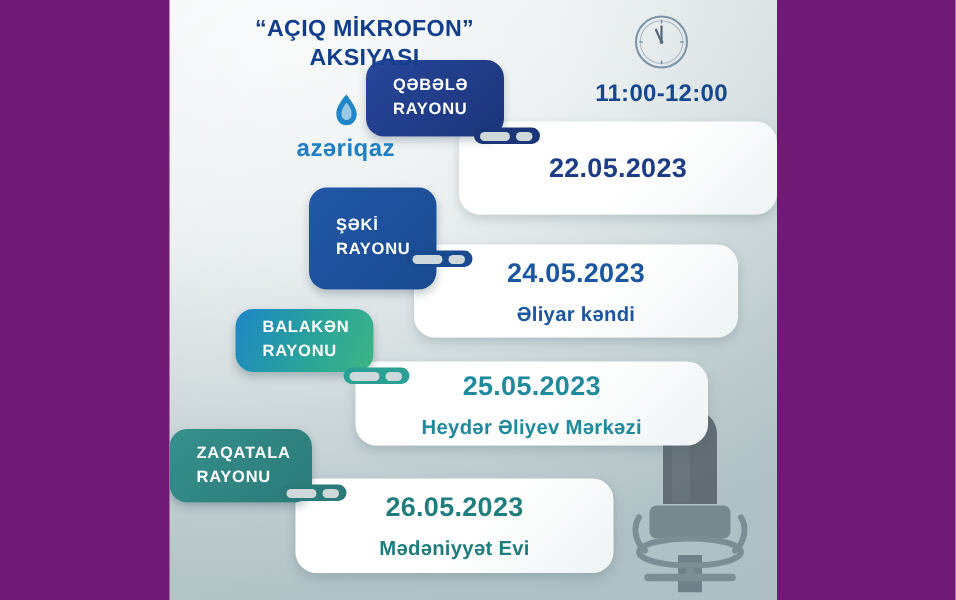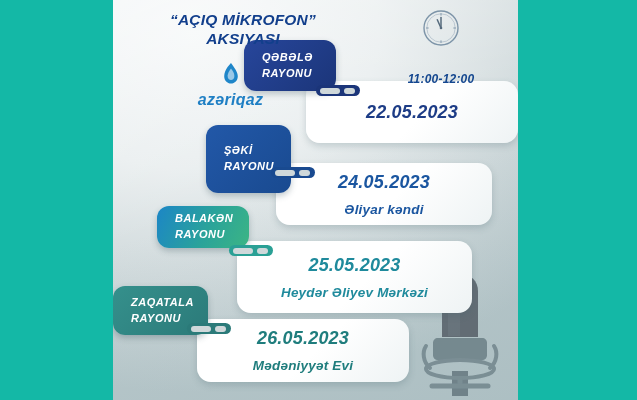--- a/index.html
+++ b/index.html
@@ -1,20 +1,20 @@
 <!DOCTYPE html>
 <html><head>
 <meta charset="utf-8">
 <style>
   html,body{margin:0;padding:0;}
   body{
     width:637px;height:400px;background:#ffffff;overflow:hidden;
     font-family:"Liberation Sans","DejaVu Sans",sans-serif;
   }
-  .page{position:relative;width:637px;height:400px;background:#14b8a6;font-style:italic;}
+  .page{position:relative;width:637px;height:400px;background:#701a75;}
 
   
   .poster{
     position:absolute;left:113px;top:0;width:405px;height:400px;
     overflow:hidden;
     background:
       radial-gradient(120% 90% at 20% 8%, #f3f6f7 0%, #e8edee 38%, #d2dbdd 68%, #b9c8cb 100%);
   }
   .poster:after{
     content:"";position:absolute;inset:0;
@@ -33,21 +33,21 @@
   .logo{position:absolute;left:30px;top:62px;width:175px;text-align:center;z-index:6;}
   .logo .flame{display:block;margin:0 auto 3px;width:22px;height:26px;}
   .logo .word{
     color:#1f7fc4;font-size:16px;font-weight:bold;letter-spacing:.3px;
   }
 
   
   .clockbox{position:absolute;left:268px;top:8px;width:120px;text-align:center;z-index:6;}
   .clockbox svg{display:block;margin:0 auto;}
   .clocktime{
-    margin-top:24px;color:#15478f;font-weight:bold;font-size:12px;letter-spacing:.2px;
+    margin-top:6px;color:#15478f;font-weight:bold;font-size:16px;letter-spacing:.2px;
   }
 
   
   .row{position:absolute;left:0;top:0;z-index:4;}
 
   .card{
     position:absolute;
     border-radius:14px;
     background:linear-gradient(135deg,#ffffff 0%,#ffffff 55%,#eef3f4 100%);
     box-shadow:0 3px 7px rgba(60,90,100,.22);
@@ -140,21 +140,21 @@
         <span class="l1">ŞƏKİ</span>
         <span class="l2">RAYONU</span>
       </div>
       <div class="plug" style="left:158px;top:167px;width:44px;background:#194a90;">
         <span class="pin" style="left:4px;width:20px;"></span>
         <span class="pin" style="left:28px;width:11px;"></span>
       </div>
     </div>
 
     <div class="row">
-      <div class="card" style="left:124px;top:241px;width:235px;height:72px;color:#1f8a9c;">
+      <div class="card" style="left:124px;top:241px;width:235px;height:56px;color:#1f8a9c;">
         <span class="date">25.05.2023</span>
         <span class="place">Heydər Əliyev Mərkəzi</span>
       </div>
       <div class="tag" style="left:44px;top:206px;width:92px;height:42px;background:linear-gradient(115deg,#1c86c6 0%,#2aa39a 55%,#3cb584 100%);">
         <span class="l1">BALAKƏN</span>
         <span class="l2">RAYONU</span>
       </div>
       <div class="plug" style="left:116px;top:245px;width:44px;background:#2aa095;">
         <span class="pin" style="left:4px;width:20px;"></span>
         <span class="pin" style="left:28px;width:11px;"></span>

